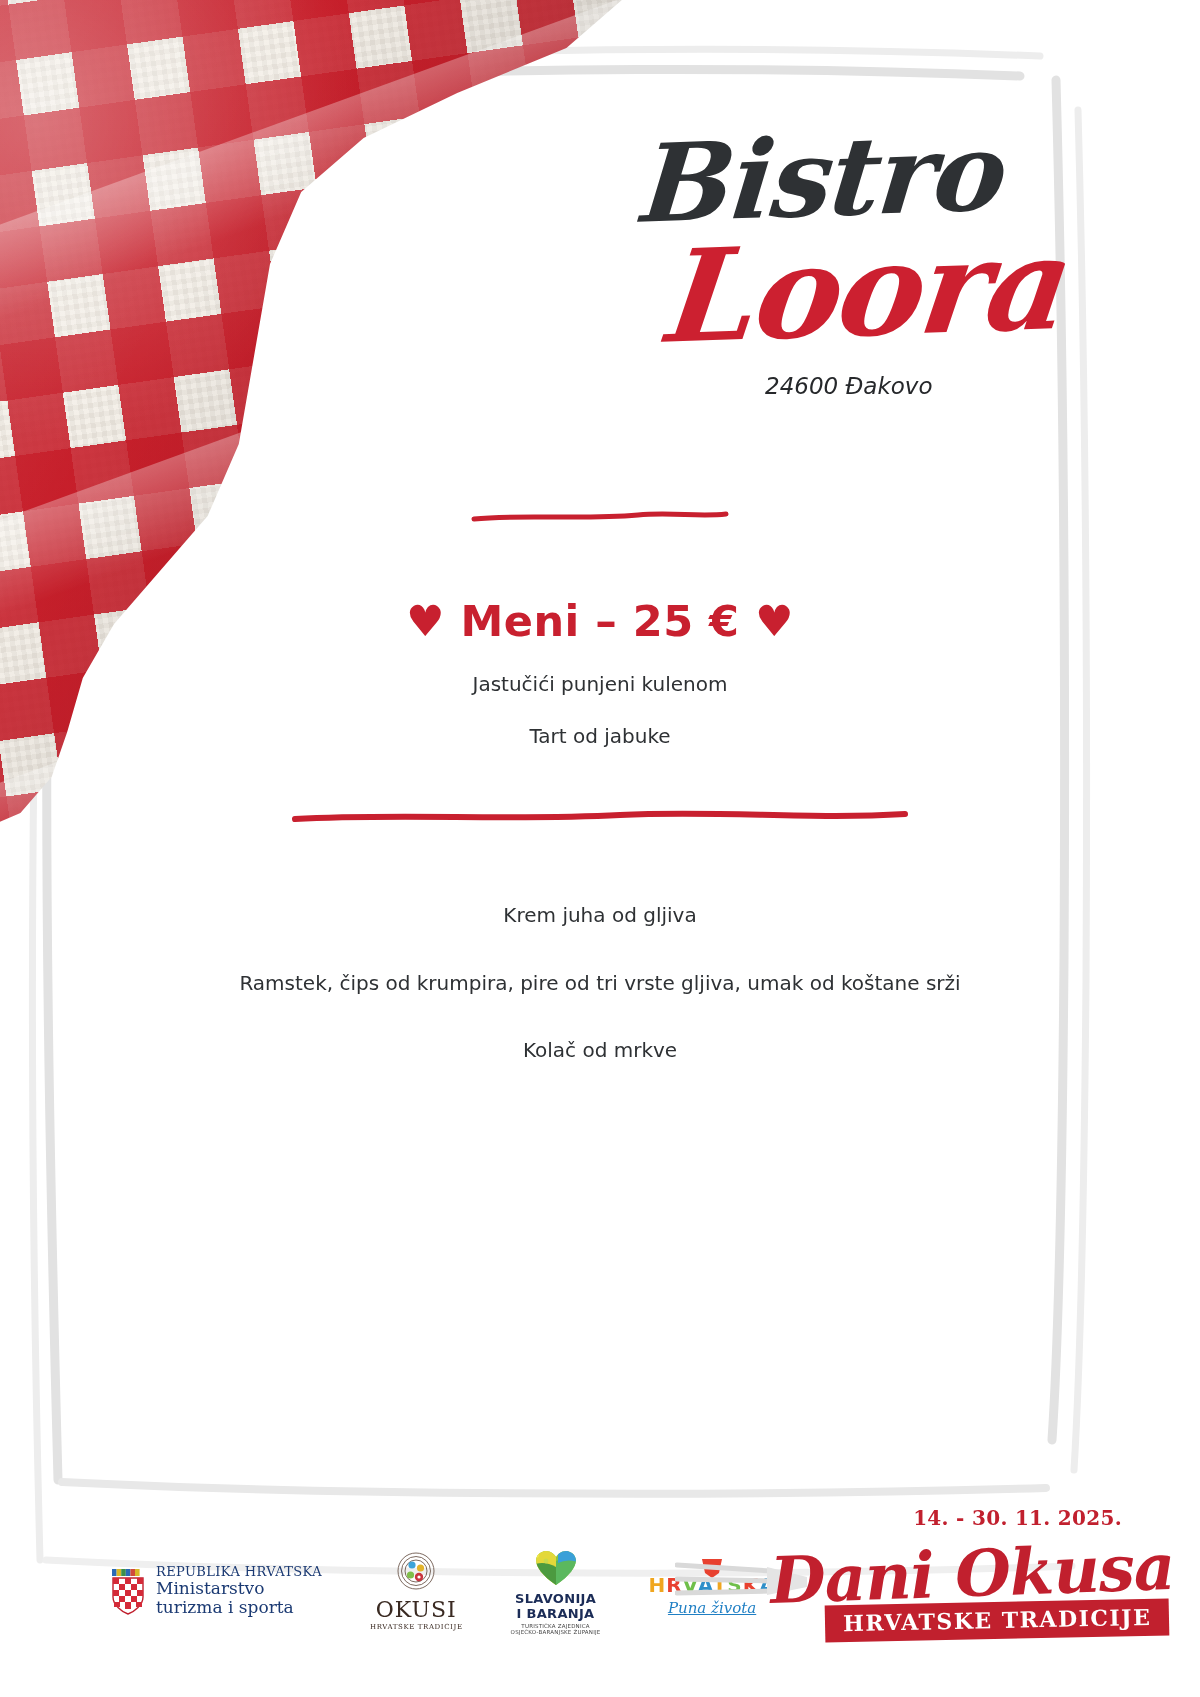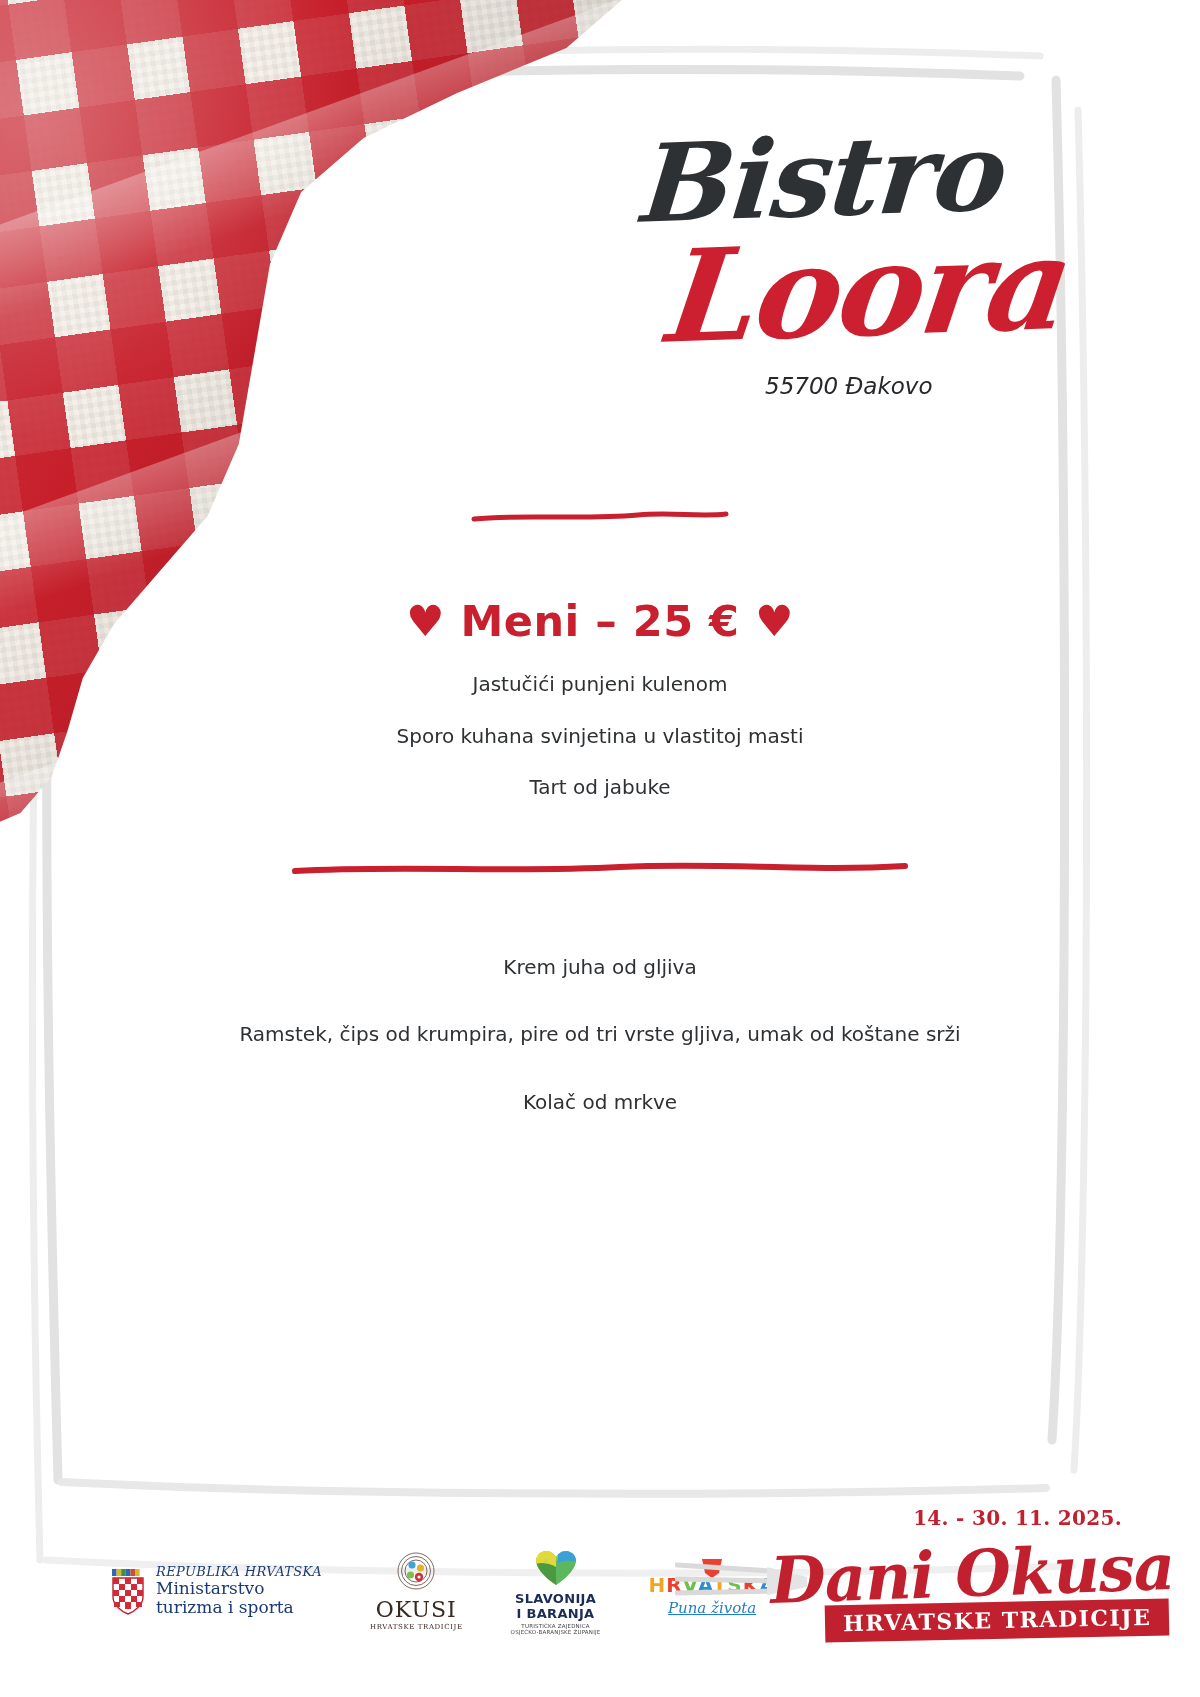--- a/index.html
+++ b/index.html
@@ -168,21 +168,21 @@
     align-items: center;
     gap: 48px;
   }
   .logo-unit { display: flex; align-items: center; gap: 10px; }
 
   .ministry-text {
     font-family: "DejaVu Serif", serif;
     color: #1b3a73;
     line-height: 1.12;
   }
-  .ministry-text .l1 { font-size: 13px; letter-spacing: 0.4px; font-style: italic; }
+  .ministry-text .l1 { font-size: 13px; letter-spacing: 0.4px; }
   .ministry-text .l2 { font-size: 17px; }
   .ministry-text .l3 { font-size: 17px; }
 
   .okusi-text {
     text-align: center;
     font-family: "DejaVu Serif", serif;
     color: #3a2a22;
   }
   .okusi-text .main { font-size: 22px; letter-spacing: 1px; }
   .okusi-text .sub { font-size: 7px; letter-spacing: 0.6px; margin-top: 1px; }
@@ -271,36 +271,35 @@
     <div class="cloth-shade"></div>
     <div class="cloth-fold" style="left:-200px; top:120px;"></div>
     <div class="cloth-fold" style="left:-240px; top:430px;"></div>
     <div class="cloth-fold" style="left:-260px; top:700px;"></div>
   </div>
 
   <div class="logo-block">
     <div class="logo-bistro">Bistro</div>
     <div class="logo-loora">Loora</div>
     <div class="logo-address">
-      <div>55700 Đakovo</div>
+      <div>24600 Đakovo</div>
     </div>
   </div>
 
   <div class="menu-area">
 
     <div class="rule">
       <svg width="260" height="14" viewBox="0 0 260 14">
         <path d="M4 9 C 50 4, 110 10, 168 5 C 200 2, 230 7, 256 4" stroke="#c8202f" stroke-width="5" fill="none" stroke-linecap="round"></path>
       </svg>
     </div>
 
     <div class="sec1">
       <div class="menu-title">♥ Meni – 25 € ♥</div>
       <div class="dish">Jastučići punjeni kulenom</div>
-      <div class="dish">Sporo kuhana svinjetina u vlastitoj masti</div>
       <div class="dish">Tart od jabuke</div>
     </div>
 
     <div class="rule" style="margin-top:60px;">
       <svg width="620" height="16" viewBox="0 0 620 16">
         <path d="M5 10 C 110 4, 220 12, 330 6 C 430 1, 520 11, 615 5" stroke="#c8202f" stroke-width="6" fill="none" stroke-linecap="round"></path>
       </svg>
     </div>
 
     <div class="sec2" style="margin-top:78px;">

